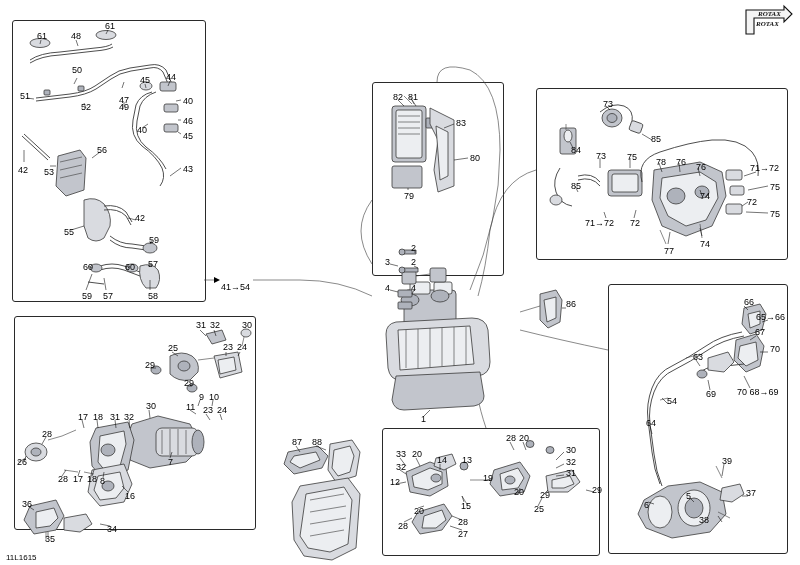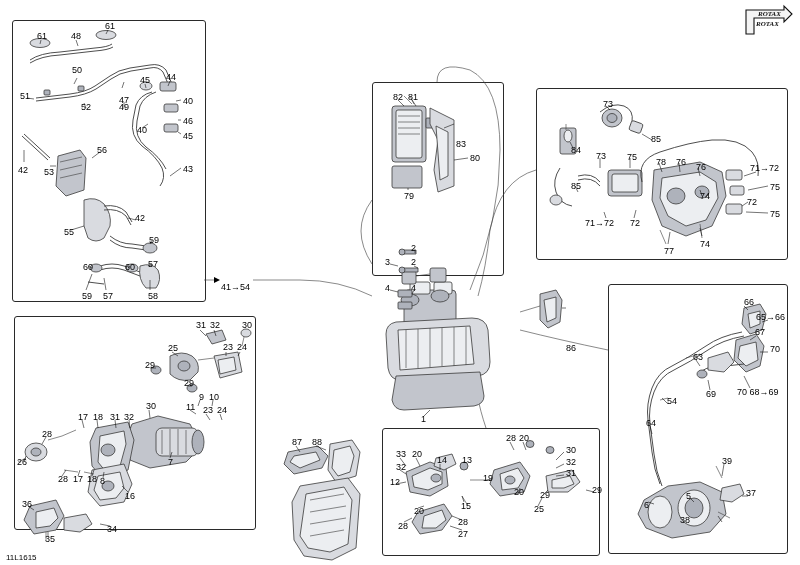--- a/index.html
+++ b/index.html
@@ -402,21 +402,21 @@
     <span class="lbl" style="left:83px;top:263px;">60</span>
     <span class="lbl" style="left:125px;top:263px;">60</span>
     <span class="lbl" style="left:148px;top:260px;">57</span>
     <span class="lbl" style="left:82px;top:292px;">59</span>
     <span class="lbl" style="left:103px;top:292px;">57</span>
     <span class="lbl" style="left:148px;top:292px;">58</span>
     <span class="lbl" style="left:221px;top:275px;margin-top:8px;">41→54</span>
 
     <span class="lbl" style="left:393px;top:93px;">82</span>
     <span class="lbl" style="left:408px;top:93px;">81</span>
-    <span class="lbl" style="left:456px;top:119px;margin-top:21px;">83</span>
+    <span class="lbl" style="left:456px;top:119px;">83</span>
     <span class="lbl" style="left:470px;top:154px;">80</span>
     <span class="lbl" style="left:404px;top:192px;">79</span>
 
     <span class="lbl" style="left:603px;top:100px;">73</span>
     <span class="lbl" style="left:651px;top:135px;">85</span>
     <span class="lbl" style="left:571px;top:146px;">84</span>
     <span class="lbl" style="left:596px;top:152px;">73</span>
     <span class="lbl" style="left:627px;top:153px;">75</span>
     <span class="lbl" style="left:656px;top:158px;">78</span>
     <span class="lbl" style="left:676px;top:158px;">76</span>
@@ -430,21 +430,21 @@
     <span class="lbl" style="left:585px;top:219px;">71→72</span>
     <span class="lbl" style="left:630px;top:219px;">72</span>
     <span class="lbl" style="left:664px;top:247px;">77</span>
     <span class="lbl" style="left:700px;top:240px;">74</span>
 
     <span class="lbl" style="left:411px;top:244px;">2</span>
     <span class="lbl" style="left:385px;top:258px;">3</span>
     <span class="lbl" style="left:411px;top:258px;">2</span>
     <span class="lbl" style="left:385px;top:284px;">4</span>
     <span class="lbl" style="left:411px;top:284px;">4</span>
-    <span class="lbl" style="left:566px;top:300px;margin-top:44px;">86</span>
+    <span class="lbl" style="left:566px;top:300px;">86</span>
 
     <span class="lbl" style="left:744px;top:298px;">66</span>
     <span class="lbl" style="left:756px;top:313px;">65→66</span>
     <span class="lbl" style="left:755px;top:328px;">67</span>
     <span class="lbl" style="left:693px;top:353px;">63</span>
     <span class="lbl" style="left:770px;top:345px;">70</span>
     <span class="lbl" style="left:706px;top:390px;">69</span>
     <span class="lbl" style="left:737px;top:388px;">70 68→69</span>
     <span class="lbl" style="left:667px;top:397px;">54</span>
     <span class="lbl" style="left:646px;top:419px;">64</span>
@@ -502,17 +502,17 @@
     <span class="lbl" style="left:414px;top:507px;">20</span>
     <span class="lbl" style="left:534px;top:505px;">25</span>
     <span class="lbl" style="left:398px;top:522px;">28</span>
     <span class="lbl" style="left:458px;top:518px;">28</span>
     <span class="lbl" style="left:458px;top:530px;">27</span>
 
     <span class="lbl" style="left:722px;top:457px;">39</span>
     <span class="lbl" style="left:644px;top:501px;">6</span>
     <span class="lbl" style="left:686px;top:492px;">5</span>
     <span class="lbl" style="left:746px;top:489px;">37</span>
-    <span class="lbl" style="left:680px;top:516px;">38</span>
+    <span class="lbl" style="left:699px;top:516px;">38</span>
   </div>
 
   <span class="footer-code">11L1615</span>
 </div>
 
 </body></html>

